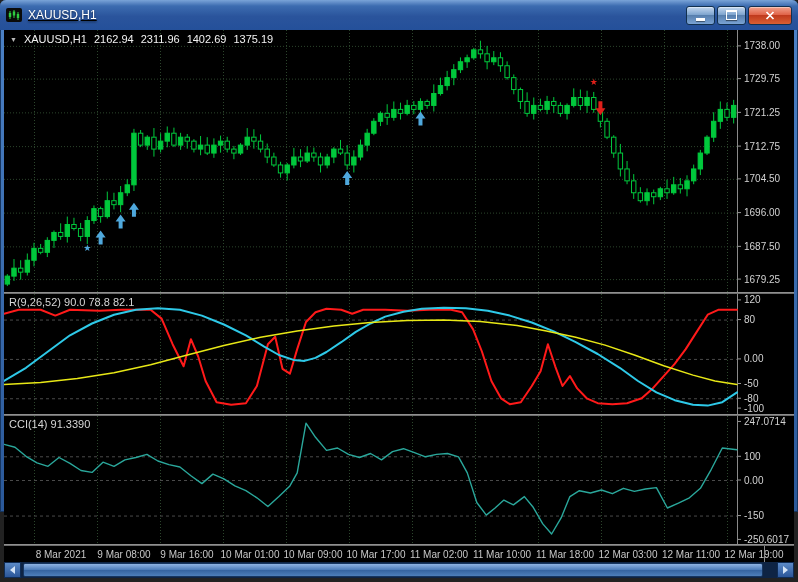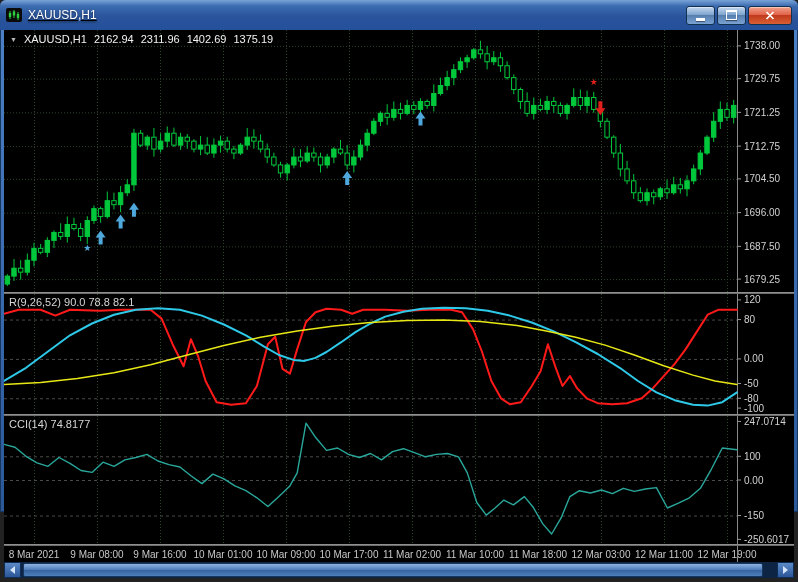--- a/index.html
+++ b/index.html
@@ -22,21 +22,21 @@
   .pane{position:relative;background:#000;}
   .pane-main{height:262px;}
   .pane-ind1{height:120px;}
   .pane-ind2{height:128px;}
   .chart-svg{display:block;}
   .sep{height:2px;background:linear-gradient(#a0a0a0,#5c5c5c);cursor:ns-resize;}
   .overlay-header{position:absolute;top:3px;left:6px;display:flex;gap:7px;align-items:center;
                   color:#f2f2f2;font-size:11px;}
   .caret{font-size:7px;color:#b8b8b8;line-height:11px;}
   .ind-label{position:absolute;top:2px;left:5px;color:#d6d6d6;font-size:11px;}
-  .time-axis{height:16px;background:#000;position:relative;}
+  .time-axis{height:16px;background:#000;position:relative;padding-left:27px;}
   .scrollbar{height:16px;background:#122b4e;display:flex;align-items:stretch;}
   .sb-btn{width:17px;flex:0 0 auto;background:linear-gradient(#5c8ac6,#2b5699);border:1px solid #0f2c55;
           display:flex;align-items:center;justify-content:center;box-sizing:border-box;}
   .sb-track{flex:1;position:relative;background:#0e2444;}
   .sb-thumb{position:absolute;top:1px;bottom:1px;left:2px;right:14px;border-radius:2px;
             background:linear-gradient(#8fb3e2,#4a7ab8 50%,#35639f 51%,#4e7fba);border:1px solid #16355f;}
   .tri-left{width:0;height:0;border-top:4px solid transparent;border-bottom:4px solid transparent;border-right:5px solid #d5e4f6;}
   .tri-right{width:0;height:0;border-top:4px solid transparent;border-bottom:4px solid transparent;border-left:5px solid #d5e4f6;}
   svg text{font-family:"Liberation Sans",sans-serif;}
 </style>
@@ -413,21 +413,21 @@
           <text x="740" y="43.7962962962963" fill="#d2d2d2" font-size="10" text-anchor="start">100</text>
           <line x1="733" y1="64" x2="737" y2="64" stroke="#999999"></line>
           <text x="740" y="67.5" fill="#d2d2d2" font-size="10" text-anchor="start">0.00</text>
           <line x1="733" y1="99.55555555555556" x2="737" y2="99.55555555555556" stroke="#999999"></line>
           <text x="740" y="103.05555555555556" fill="#d2d2d2" font-size="10" text-anchor="start">-150</text>
           <line x1="733" y1="123.40148148148148" x2="737" y2="123.40148148148148" stroke="#999999"></line>
           <text x="740" y="126.90148148148148" fill="#d2d2d2" font-size="10" text-anchor="start">-250.6017</text>
           <line x1="733.5" y1="0" x2="733.5" y2="128" stroke="#8a8a8a"></line>
           <polyline points="0.0,28.4 11.0,31.3 22.0,40.3 33.0,46.9 44.0,50.3 55.0,41.5 66.0,47.4 77.0,54.5 88.0,56.4 99.0,46.2 110.0,50.3 120.9,43.9 131.9,41.5 142.9,38.4 153.9,45.0 164.9,48.6 175.9,51.0 186.9,59.7 197.9,67.6 208.9,58.1 219.9,62.8 230.9,69.9 241.9,74.7 252.9,81.8 263.9,90.5 274.9,80.6 285.9,69.9 293.2,56.9 302.0,7.1 311.5,21.3 322.5,34.4 333.5,32.0 344.5,38.4 355.5,41.5 366.5,37.5 377.5,43.9 388.5,35.6 399.5,32.7 410.5,36.7 421.5,40.8 432.5,38.4 443.5,37.5 454.5,40.8 463.3,56.9 472.8,86.5 482.3,99.1 491.1,92.0 499.9,84.1 509.4,88.9 520.4,80.6 529.2,91.3 538.8,107.9 547.6,118.0 557.1,101.9 565.9,80.6 575.4,74.7 586.4,77.0 597.4,74.0 608.4,77.7 619.4,72.3 630.4,75.4 641.4,73.0 652.4,71.6 663.4,92.0 674.4,87.2 685.4,81.8 696.4,72.3 707.3,53.3 718.3,32.0 733.0,33.7" fill="none" stroke="#2aa79b" stroke-width="1.4" stroke-linejoin="round" stroke-linecap="round"></polyline>
         </svg>
-      <div class="ind-label">CCI(14) 74.8177</div>
+      <div class="ind-label">CCI(14) 91.3390</div>
     </div>
 
     <div class="sep"></div>
 
     <div class="time-axis">
       <svg class="chart-svg" width="790" height="16">
           <text x="30" y="12" fill="#c8c8c8" font-size="10" text-anchor="middle">8 Mar 2021</text>
           <text x="93" y="12" fill="#c8c8c8" font-size="10" text-anchor="middle">9 Mar 08:00</text>
           <text x="156" y="12" fill="#c8c8c8" font-size="10" text-anchor="middle">9 Mar 16:00</text>
           <text x="219" y="12" fill="#c8c8c8" font-size="10" text-anchor="middle">10 Mar 01:00</text>

